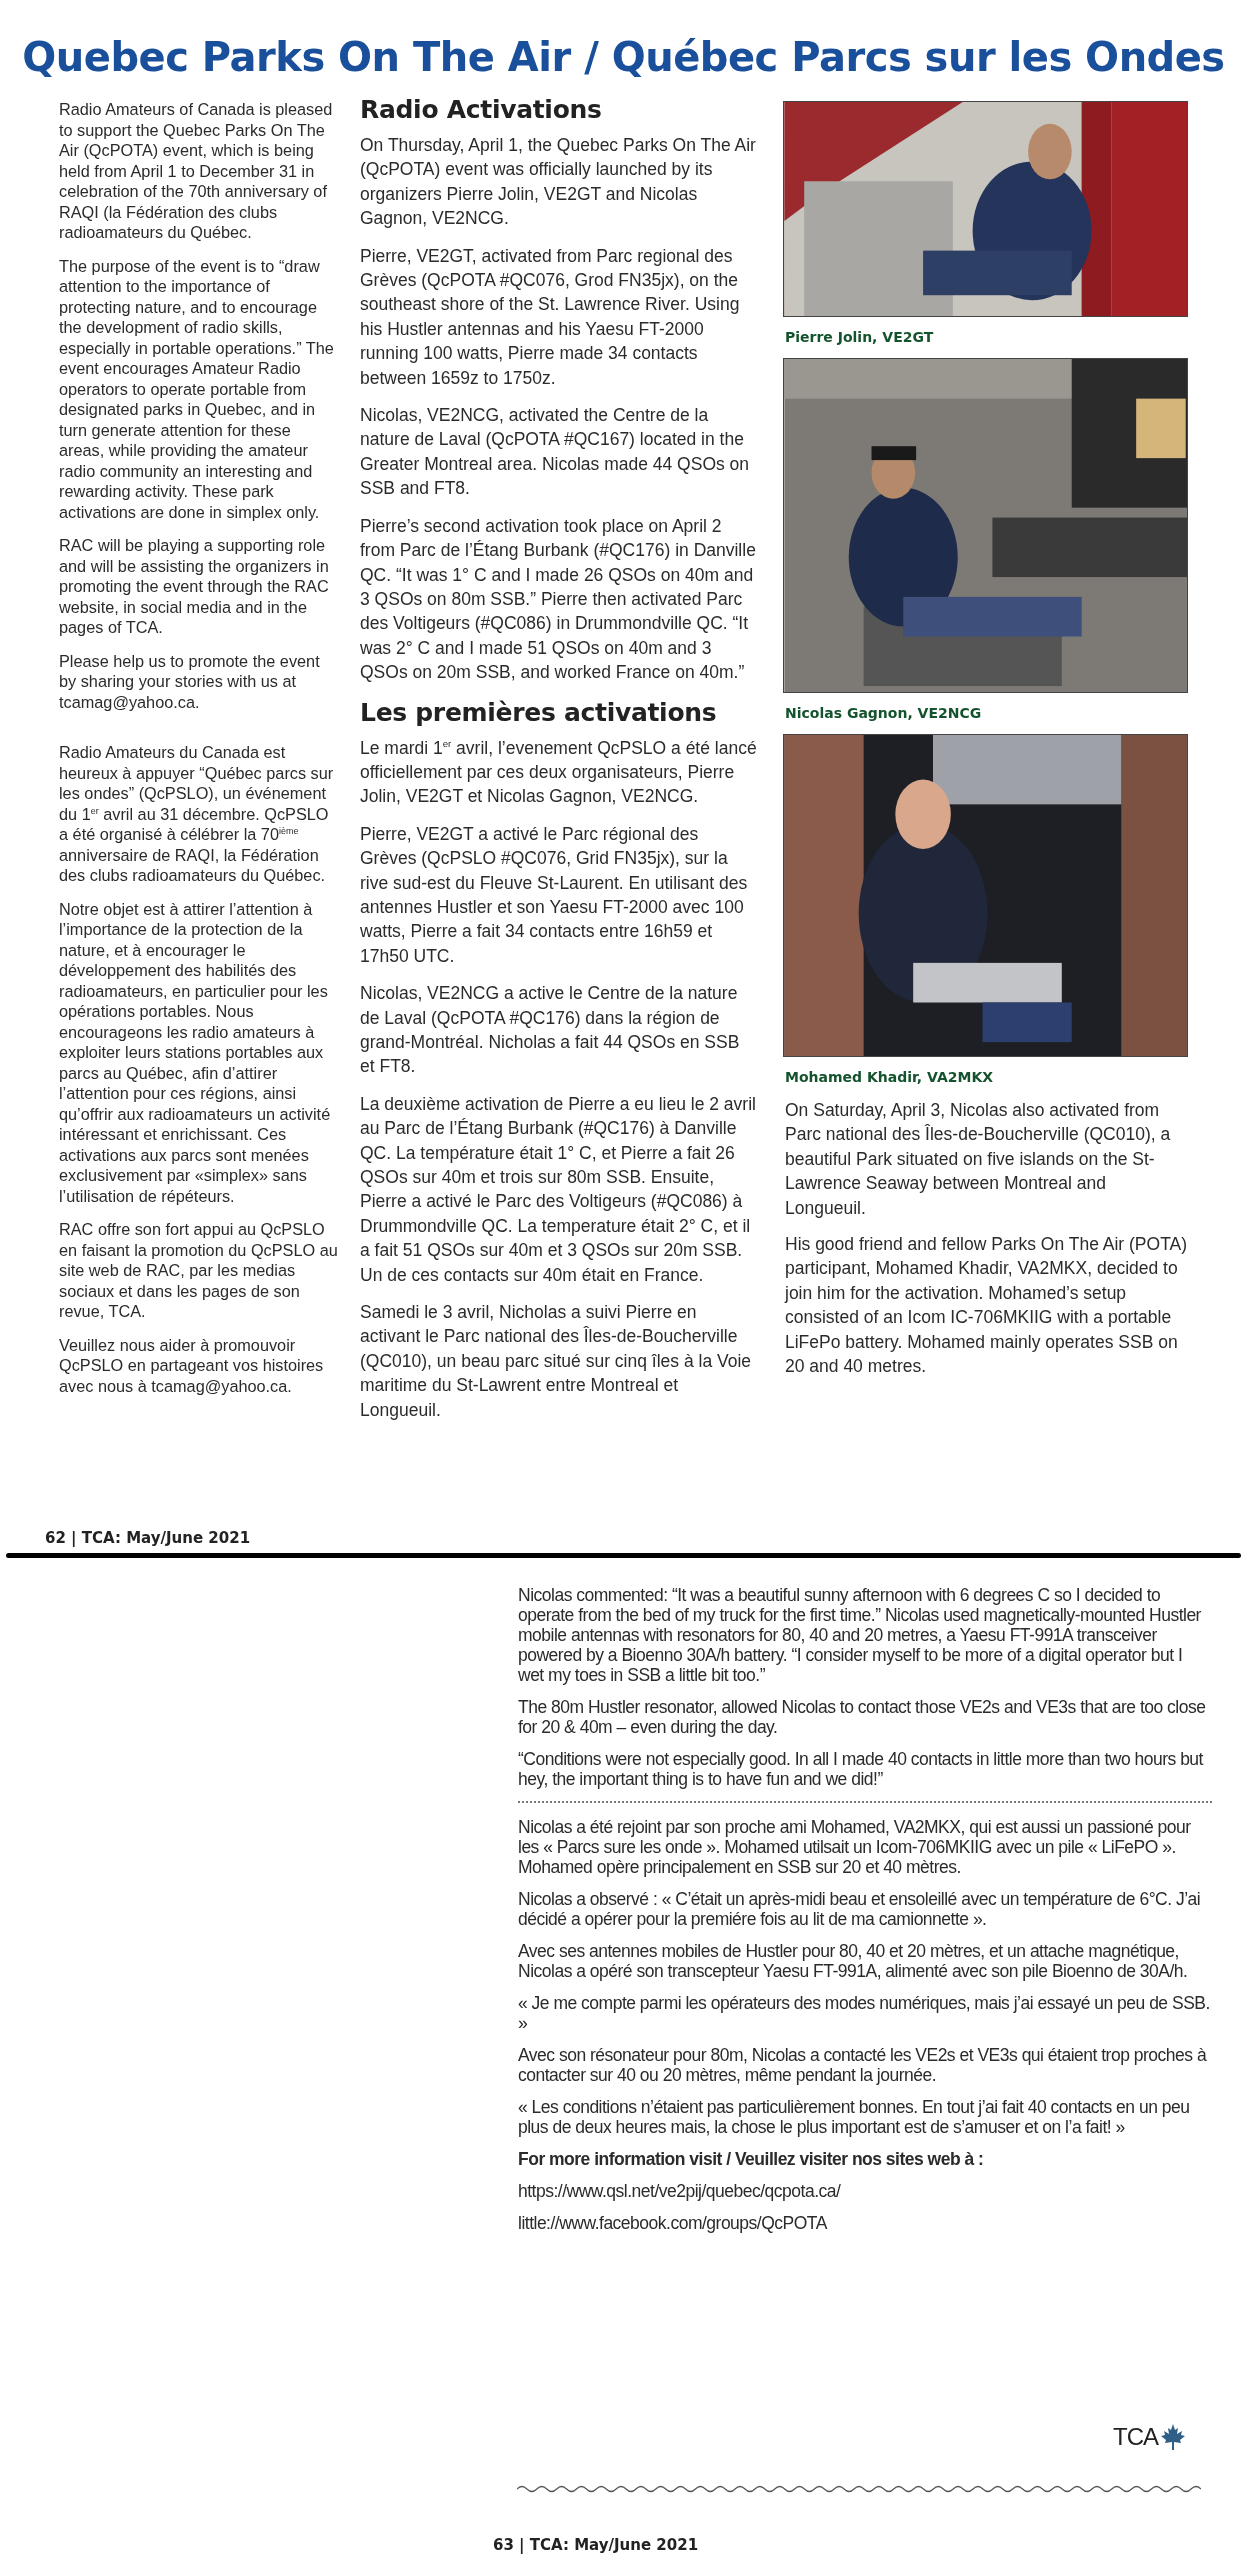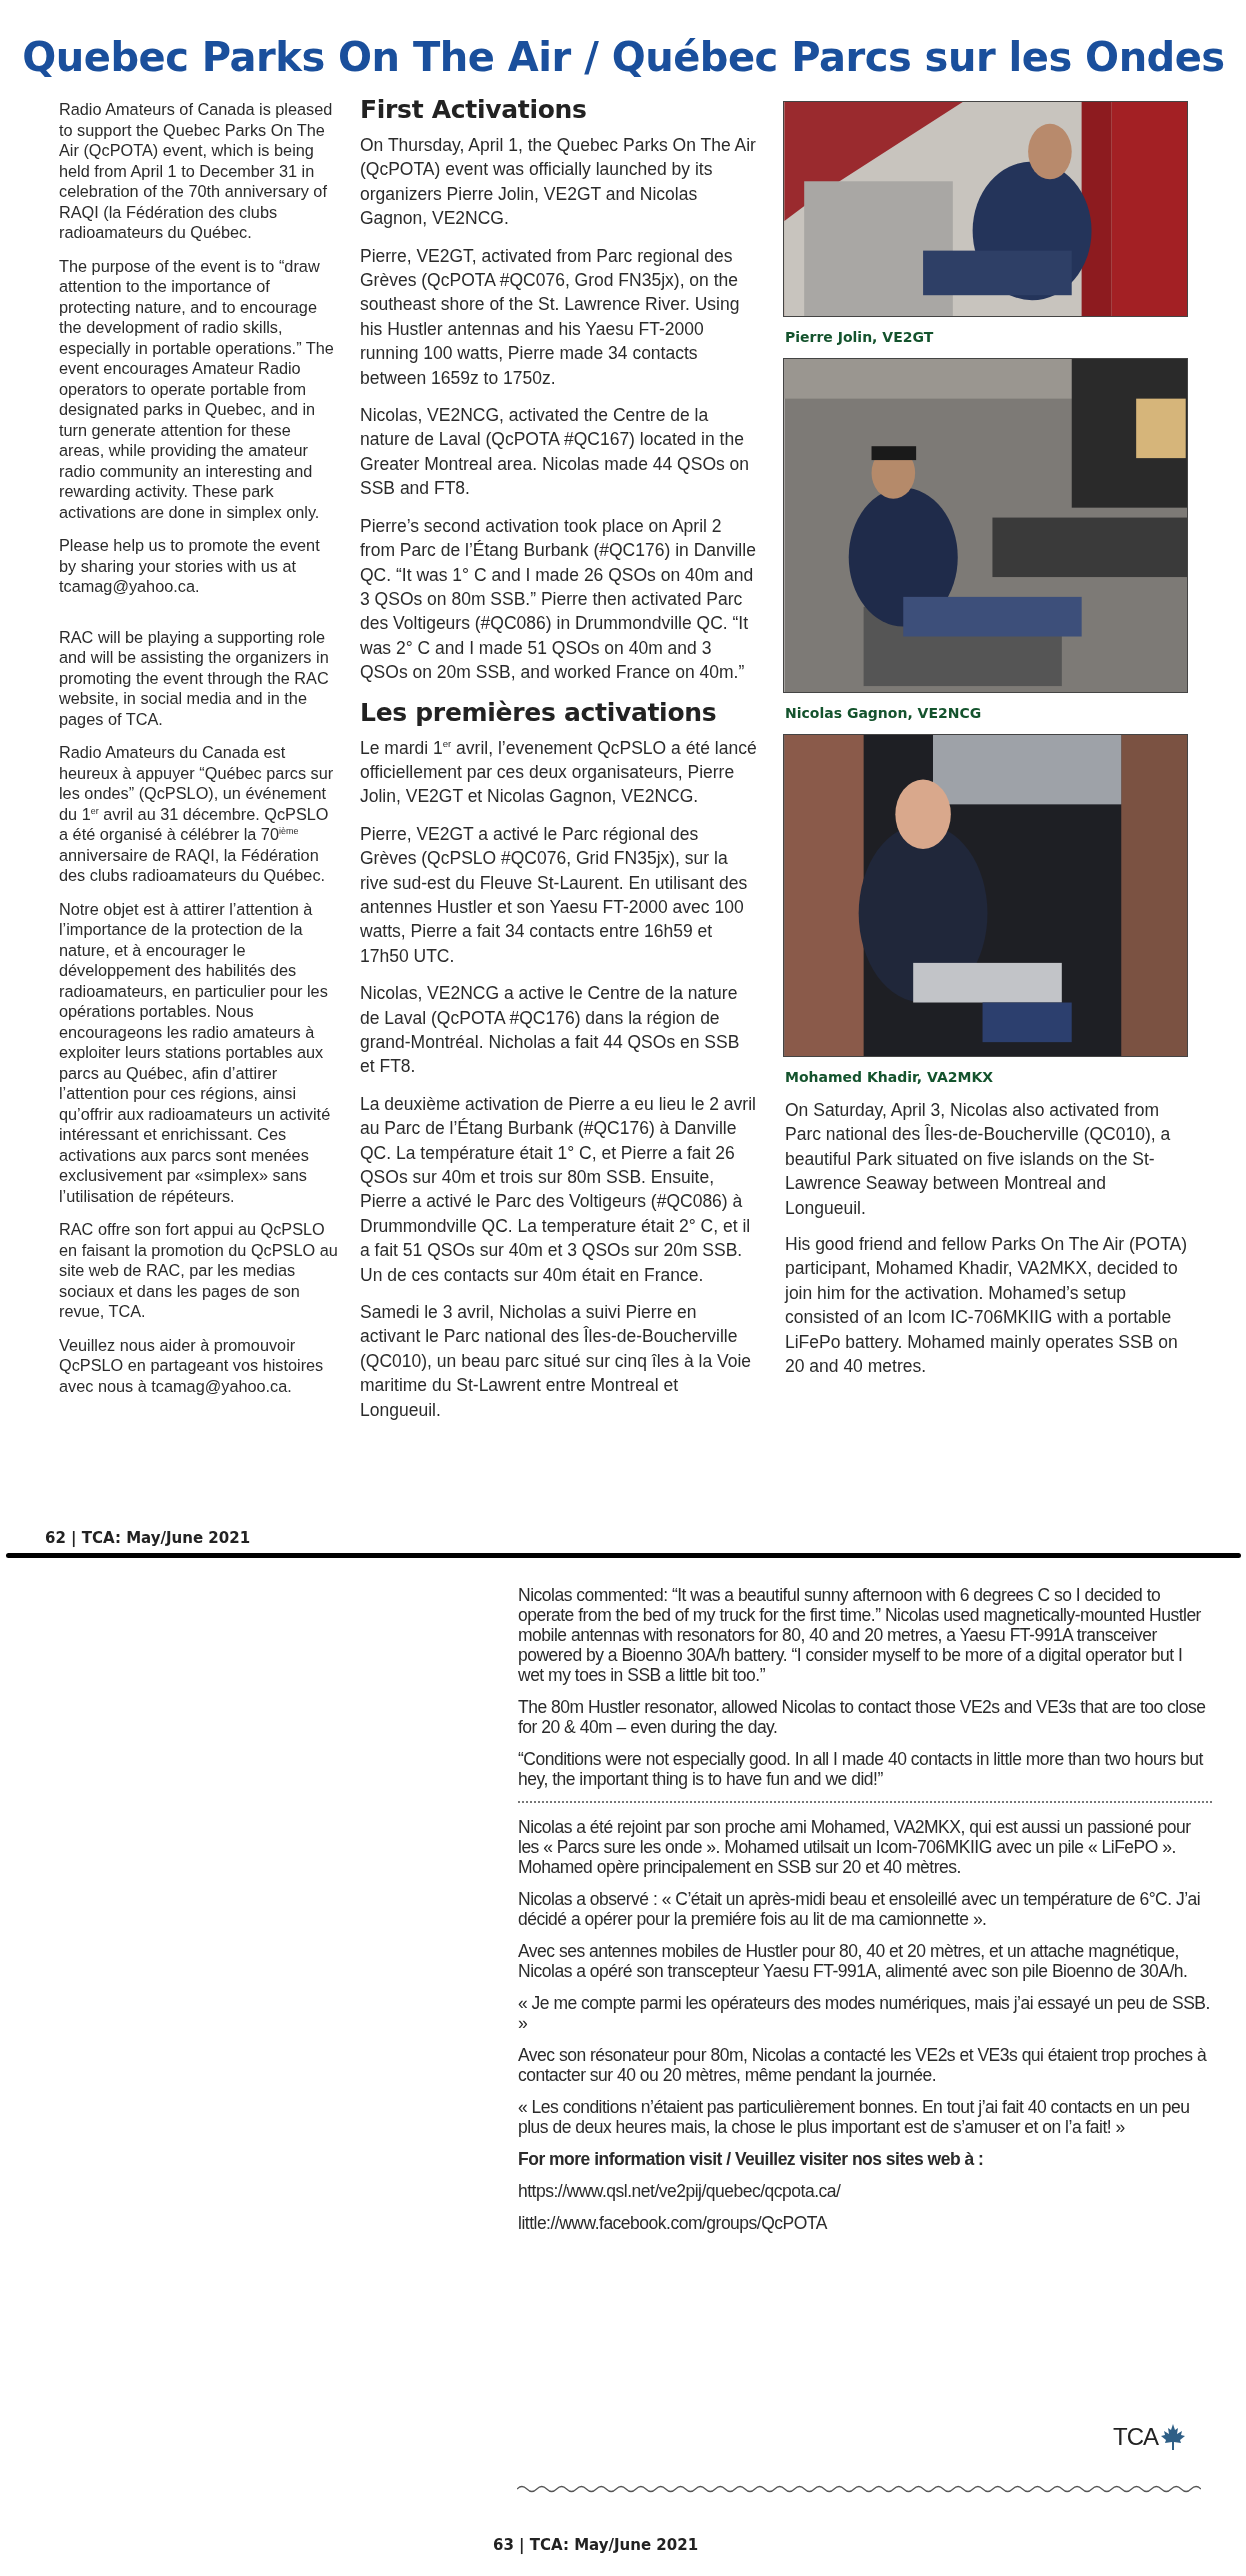--- a/index.html
+++ b/index.html
@@ -35,30 +35,30 @@
   sup { font-size:0.55em; line-height:0; }
 </style>
 </head>
 <body>
 
 <div class="title">Quebec Parks On The Air / Québec Parcs sur les Ondes</div>
 
 <div class="col left">
   <p>Radio Amateurs of Canada is pleased to support the Quebec Parks On The Air (QcPOTA) event, which is being held from April 1 to December 31 in celebration of the 70th anniversary of RAQI (la Fédération des clubs radioamateurs du Québec.</p>
   <p>The purpose of the event is to “draw attention to the importance of protecting nature, and to encourage the development of radio skills, especially in portable operations.” The event encourages Amateur Radio operators to operate portable from designated parks in Quebec, and in turn generate attention for these areas, while providing the amateur radio community an interesting and rewarding activity. These park activations are done in simplex only.</p>
+  <p>RAC will be playing a supporting role and will be assisting the organizers in promoting the event through the RAC website, in social media and in the pages of TCA.</p>
   <p style="margin-bottom:30px">Please help us to promote the event by sharing your stories with us at tcamag@yahoo.ca.</p>
-  <p>RAC will be playing a supporting role and will be assisting the organizers in promoting the event through the RAC website, in social media and in the pages of TCA.</p>
   <p><span>Radio Amateurs du Canada est heureux à appuyer “Québec parcs sur les ondes” (QcPSLO), un événement du 1</span><sup>er</sup><span> avril au 31 décembre. QcPSLO a été organisé à célébrer la 70</span><sup>ième</sup><span> anniversaire de RAQI, la Fédération des clubs radioamateurs du Québec.</span></p>
   <p>Notre objet est à attirer l’attention à l’importance de la protection de la nature, et à encourager le développement des habilités des radioamateurs, en particulier pour les opérations portables. Nous encourageons les radio amateurs à exploiter leurs stations portables aux parcs au Québec, afin d’attirer l’attention pour ces régions, ainsi qu’offrir aux radioamateurs un activité intéressant et enrichissant. Ces activations aux parcs sont menées exclusivement par «simplex» sans l’utilisation de répéteurs.</p>
   <p>RAC offre son fort appui au QcPSLO en faisant la promotion du QcPSLO au site web de RAC, par les medias sociaux et dans les pages de son revue, TCA.</p>
   <p>Veuillez nous aider à promouvoir QcPSLO en partageant vos histoires avec nous à tcamag@yahoo.ca.</p>
 </div>
 
 <div class="col mid">
-  <h2>First Activations</h2>
+  <h2>Radio Activations</h2>
   <p>On Thursday, April 1, the Quebec Parks On The Air (QcPOTA) event was officially launched by its organizers Pierre Jolin, VE2GT and Nicolas Gagnon, VE2NCG.</p>
   <p>Pierre, VE2GT, activated from Parc regional des Grèves (QcPOTA #QC076, Grod FN35jx), on the southeast shore of the St. Lawrence River. Using his Hustler antennas and his Yaesu FT-2000 running 100 watts, Pierre made 34 contacts between 1659z to 1750z.</p>
   <p>Nicolas, VE2NCG, activated the Centre de la nature de Laval (QcPOTA #QC167) located in the Greater Montreal area. Nicolas made 44 QSOs on SSB and FT8.</p>
   <p>Pierre’s second activation took place on April 2 from Parc de l’Étang Burbank (#QC176) in Danville QC. “It was 1° C and I made 26 QSOs on 40m and 3 QSOs on 80m SSB.” Pierre then activated Parc des Voltigeurs (#QC086) in Drummondville QC. “It was 2° C and I made 51 QSOs on 40m and 3 QSOs on 20m SSB, and worked France on 40m.”</p>
   <h2>Les premières activations</h2>
   <p><span>Le mardi 1</span><sup>er</sup><span> avril, l’evenement QcPSLO a été lancé officiellement par ces deux organisateurs, Pierre Jolin, VE2GT et Nicolas Gagnon, VE2NCG.</span></p>
   <p>Pierre, VE2GT a activé le Parc régional des Grèves (QcPSLO #QC076, Grid FN35jx), sur la rive sud-est du Fleuve St-Laurent. En utilisant des antennes Hustler et son Yaesu FT-2000 avec 100 watts, Pierre a fait 34 contacts entre 16h59 et 17h50 UTC.</p>
   <p>Nicolas, VE2NCG a active le Centre de la nature de Laval (QcPOTA #QC176) dans la région de grand-Montréal. Nicholas a fait 44 QSOs en SSB et FT8.</p>
   <p>La deuxième activation de Pierre a eu lieu le 2 avril au Parc de l’Étang Burbank (#QC176) à Danville QC. La température était 1° C, et Pierre a fait 26 QSOs sur 40m et trois sur 80m SSB. Ensuite, Pierre a activé le Parc des Voltigeurs (#QC086) à Drummondville QC. La temperature était 2° C, et il a fait 51 QSOs sur 40m et 3 QSOs sur 20m SSB. Un de ces contacts sur 40m était en France.</p>
   <p>Samedi le 3 avril, Nicholas a suivi Pierre en activant le Parc national des Îles-de-Boucherville (QC010), un beau parc situé sur cinq îles à la Voie maritime du St-Lawrent entre Montreal et Longueuil.</p>

